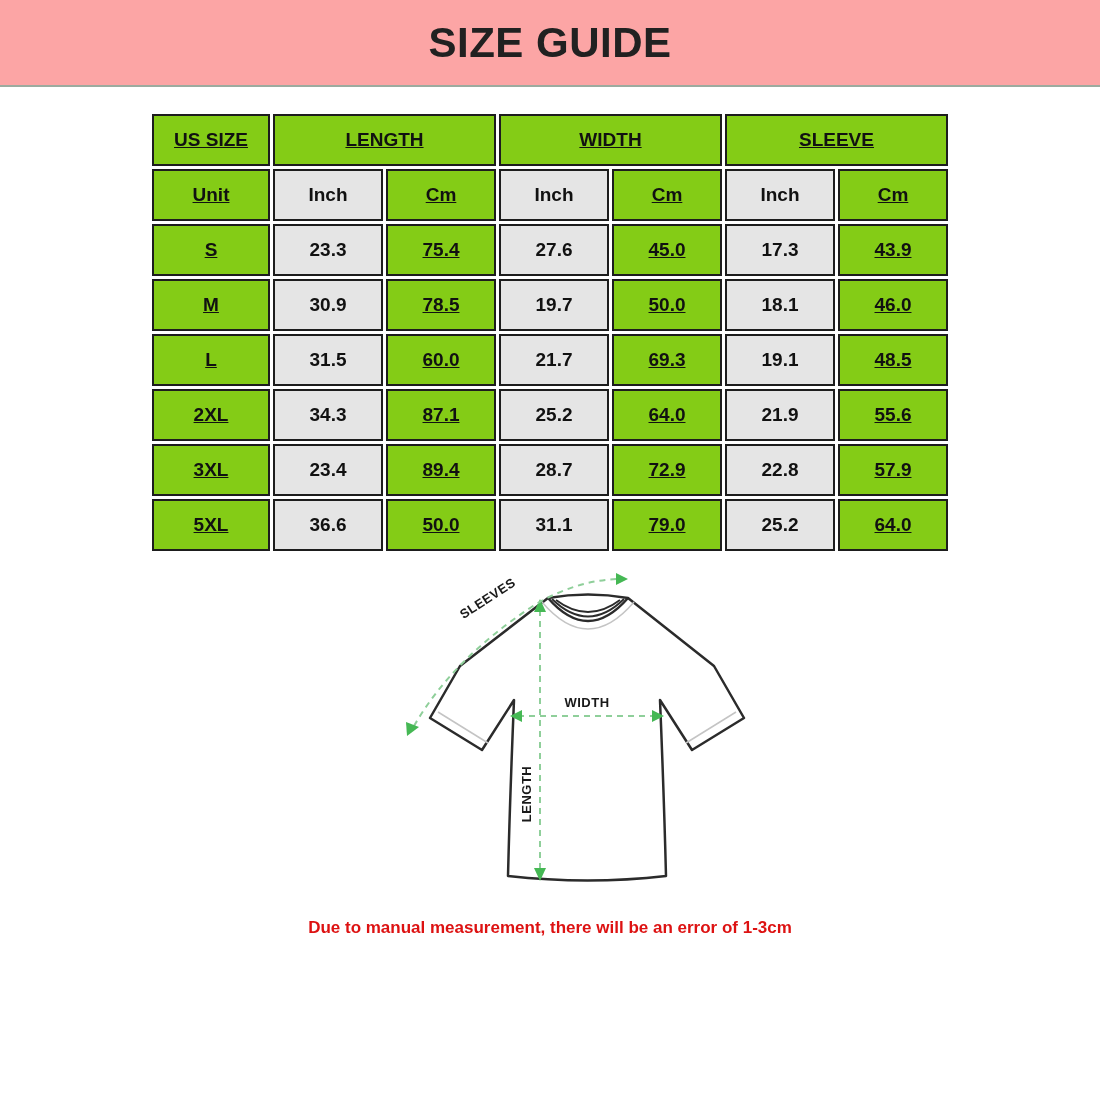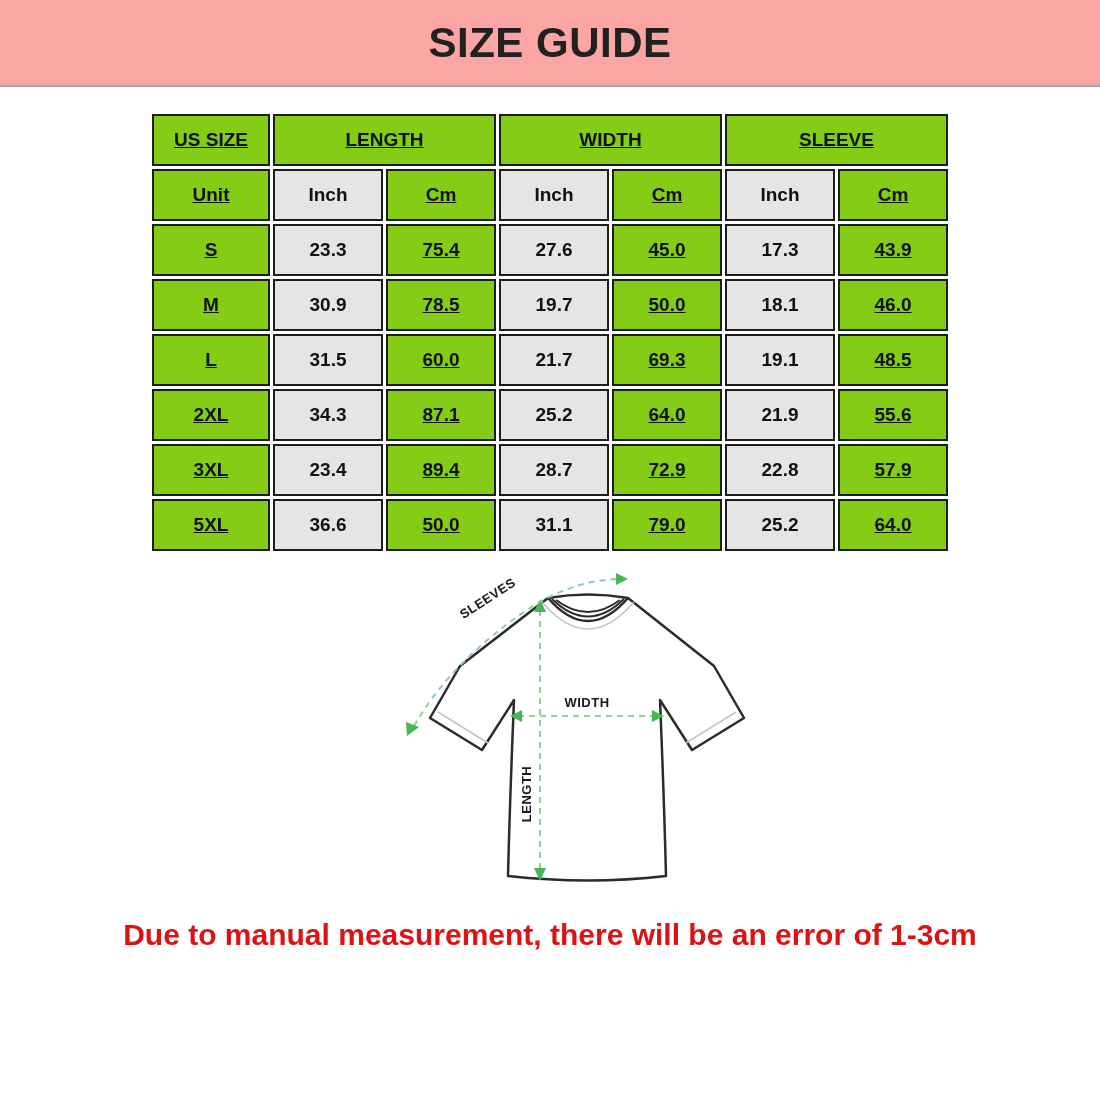--- a/index.html
+++ b/index.html
@@ -61,21 +61,21 @@
     font-family:"Liberation Sans", sans-serif;
     font-size:13px;
     font-weight:bold;
     fill:#1a1a1a;
     letter-spacing:0.5px;
   }
   
   .note{
     margin-top:10px;
     text-align:center;
-    font-size:30px;
+    font-size:17px;
     font-weight:bold;
     color:#dd1212;
   }
 </style>
 </head>
 <body>
 
 <header class="banner">
   <h1>SIZE GUIDE</h1>
 </header>

